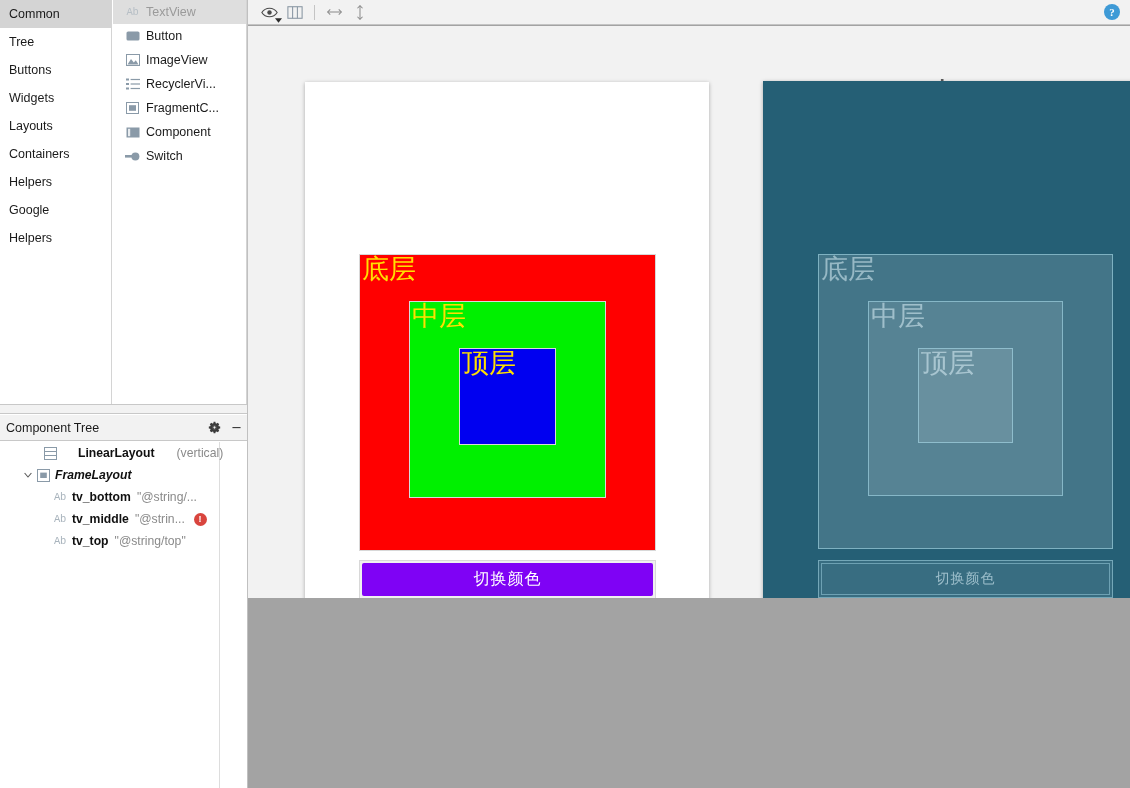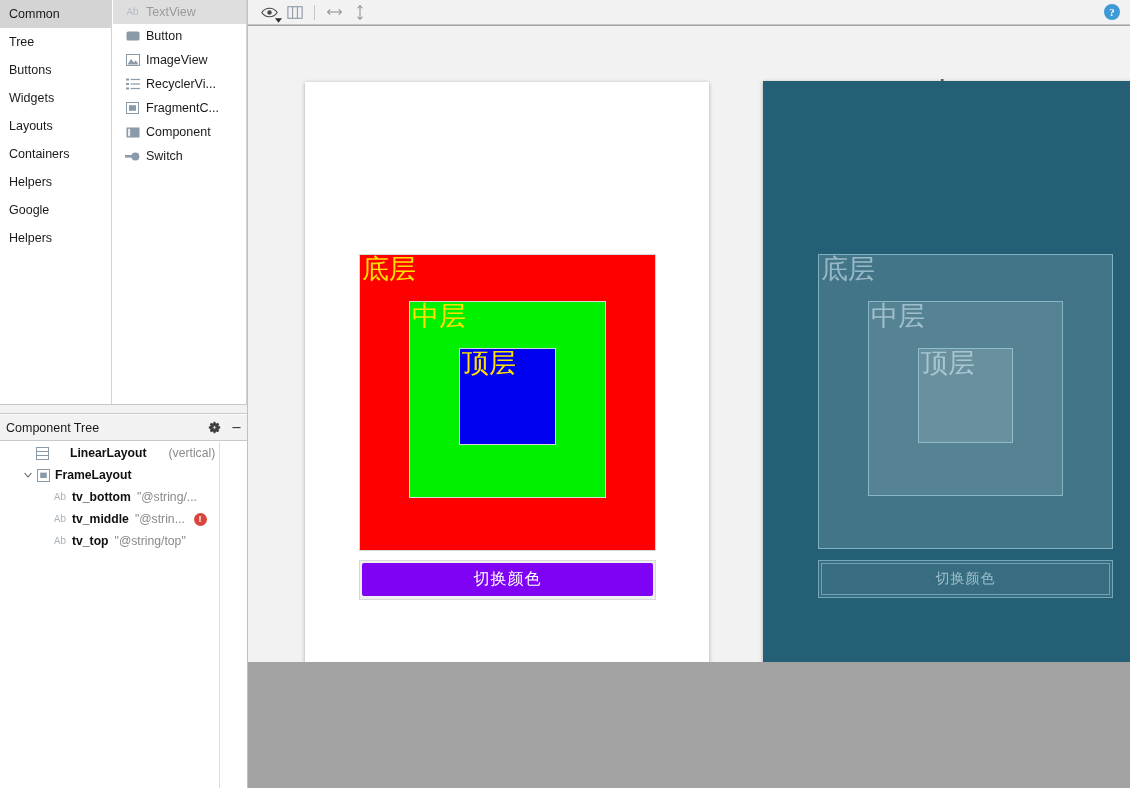--- a/index.html
+++ b/index.html
@@ -204,21 +204,21 @@
     font-size: 11px;
     font-weight: bold;
     display: flex; align-items: center; justify-content: center;
     cursor: pointer;
     font-family: "Liberation Serif", serif;
   }
 
   
   #editor {
     position: absolute; left: 248px; top: 26px;
-    width: 882px; height: 636px;
+    width: 882px; height: 572px;
     background: #f2f2f2;
     overflow: hidden;
     text-align: center;
   }
 
   
   #surface-actions {
     position: absolute; left: 684px; top: 50px;
     width: 20px; height: 20px;
     display: flex; align-items: center; justify-content: center;
@@ -482,33 +482,33 @@
       </div>
       <div class="ct-hdr-btn">
         <svg width="13" height="13" viewBox="0 0 16 16">
             <rect x="3" y="7.4" width="10" height="1.4" fill="currentColor"></rect>
           </svg>
       </div>
     </div>
 
     <div id="ct-body">
       <div id="ct-body-inner">
-          <div class="tree-row" style="padding-left: 4px; gap: 16px;">
+          <div class="tree-row" style="padding-left: 12px; gap: 16px;">
             <span class="tree-arrow"></span>
             <span class="tree-ico">
               <svg width="13" height="13" viewBox="0 0 13 13" fill="none" stroke="#8a9aa8">
                 <rect x="0.5" y="0.5" width="12" height="12"></rect>
                 <line x1="0.5" y1="4.5" x2="12.5" y2="4.5"></line>
                 <line x1="0.5" y1="8.5" x2="12.5" y2="8.5"></line>
               </svg>
             </span>
             <span class="tree-name">LinearLayout</span>
             <span class="tree-sub">(vertical)</span>
           </div>
-          <div class="tree-row" style="padding-left: 21px;">
+          <div class="tree-row" style="padding-left: 21px; font-style: italic;">
             <span class="tree-arrow">
               <svg width="8" height="8" viewBox="0 0 8 8">
                 <path d="M0.6 2 L4 6 L7.4 2" fill="none" stroke="#5a5a5a" stroke-width="1.1"></path>
               </svg>
             </span>
             <span class="tree-ico">
               <svg width="13" height="13" viewBox="0 0 13 13">
                 <rect x="0.5" y="0.5" width="12" height="12" fill="none" stroke="#8a9aa8"></rect>
                 <rect x="3.2" y="3.6" width="6.6" height="5.4" fill="#8a9aa8"></rect>
               </svg>

